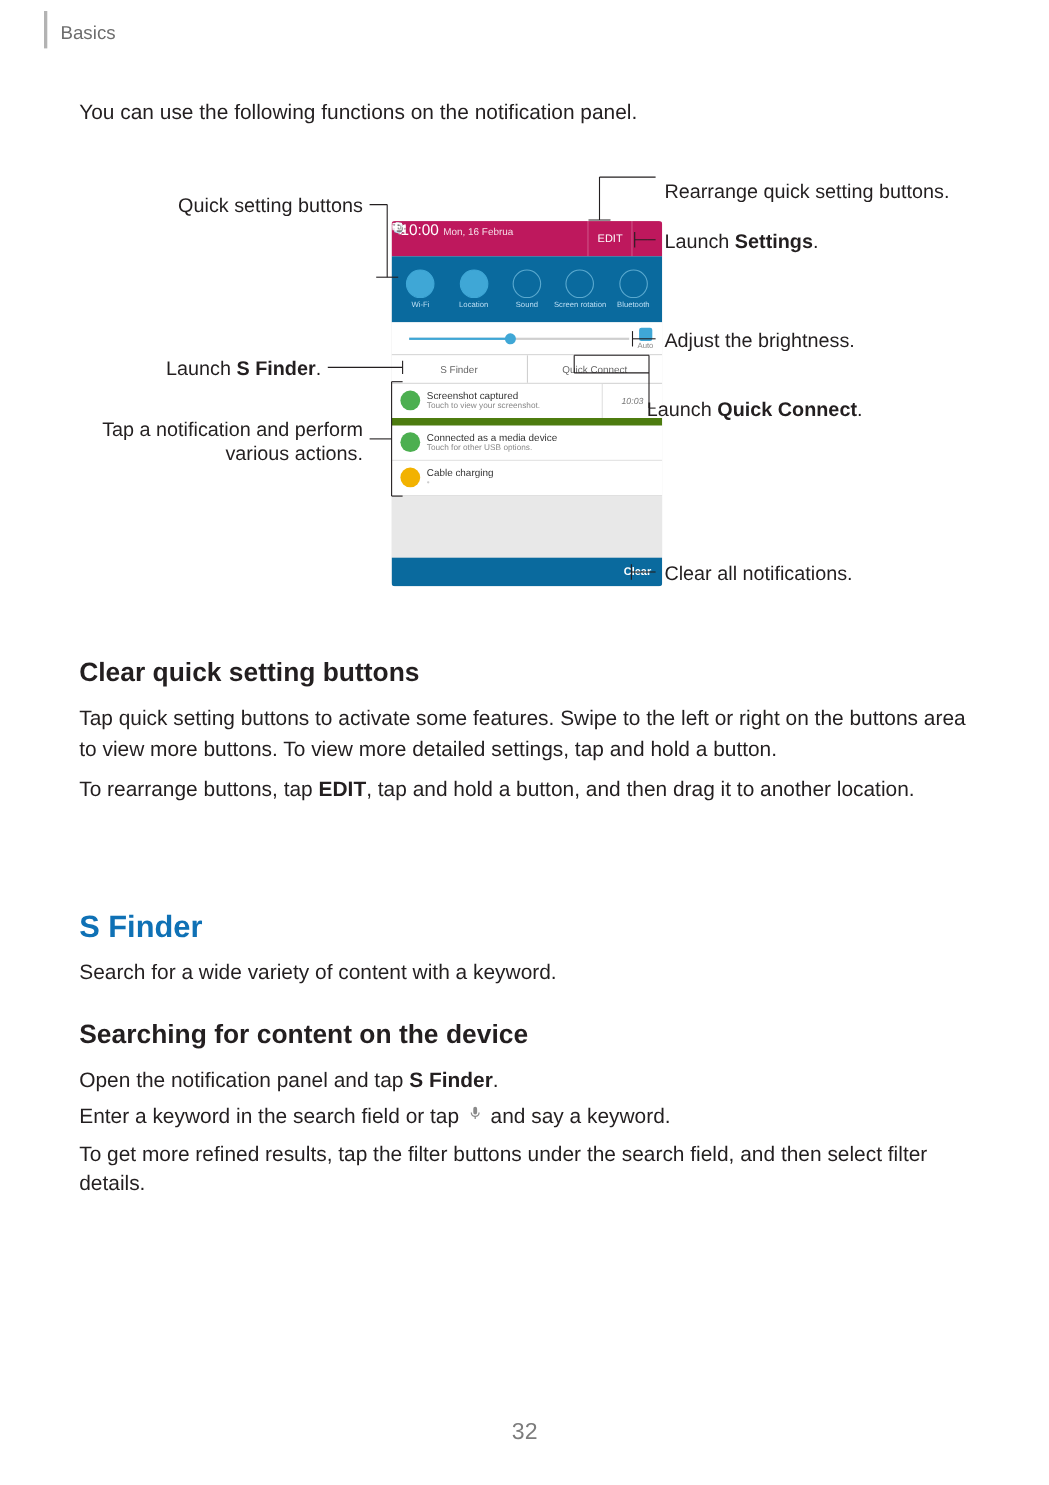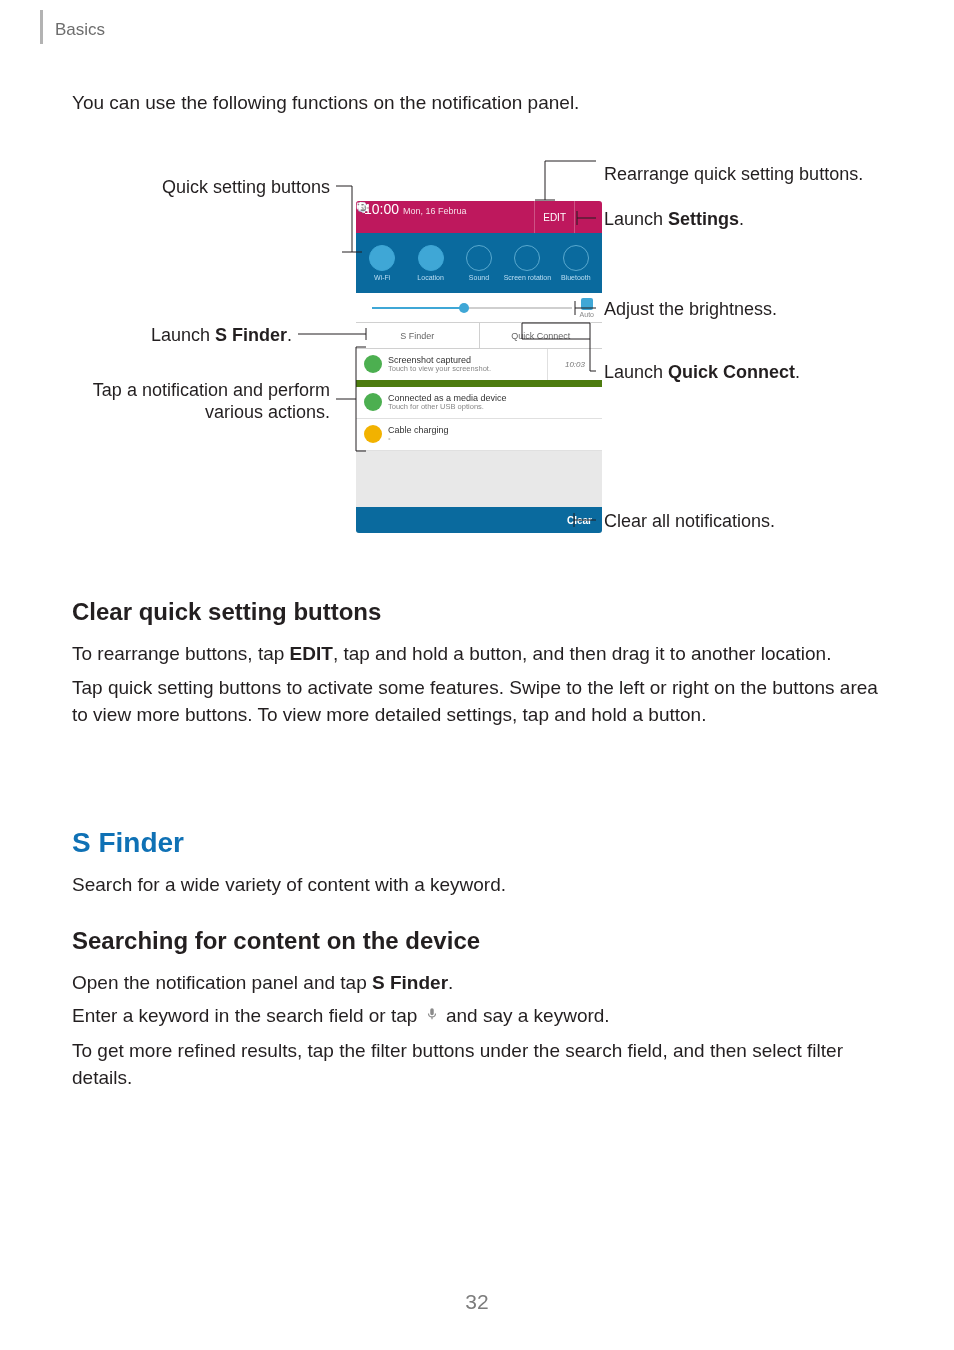--- a/index.html
+++ b/index.html
@@ -241,29 +241,29 @@
           <line x1="502" y1="377" x2="514" y2="377"></line>
           <line x1="502" y1="370" x2="502" y2="384"></line>
       </g>
     </svg>
 
     <div class="callout left" style="left:0; top:34px; width:258px;">Quick setting buttons</div>
     <div class="callout right" style="left:532px; top:21px;text-align:center;">Rearrange quick setting buttons.</div>
     <div class="callout right" style="left:532px; top:66px;"><span>Launch </span><span class="bold">Settings</span><span>.</span></div>
     <div class="callout right" style="left:532px; top:156px;">Adjust the brightness.</div>
     <div class="callout left" style="left:0; top:182px; width:220px;"><span>Launch </span><span class="bold">S Finder</span><span>.</span></div>
-    <div class="callout right" style="left:532px; top:219px;"><span>Launch </span><span class="bold">Quick Connect</span><span>.</span></div>
+    <div class="callout right" style="left:516px; top:219px;"><span>Launch </span><span class="bold">Quick Connect</span><span>.</span></div>
     <div class="callout left" style="left:0; top:237px; width:258px;"><span>Tap a notification and perform</span><br><span>various actions.</span></div>
     <div class="callout right" style="left:532px; top:368px;">Clear all notifications.</div>
   </div>
 
   <div class="sec1">
     <div class="h2">Clear quick setting buttons</div>
+    <div class="p gap">Tap quick setting buttons to activate some features. Swipe to the left or right on the buttons area to view more buttons. To view more detailed settings, tap and hold a button.</div>
     <div class="p"><span>To rearrange buttons, tap </span><span class="bold">EDIT</span><span>, tap and hold a button, and then drag it to another location.</span></div>
-    <div class="p gap">Tap quick setting buttons to activate some features. Swipe to the left or right on the buttons area to view more buttons. To view more detailed settings, tap and hold a button.</div>
   </div>
 
   <div class="sec2">
     <div class="h1">S Finder</div>
     <div class="p" style="margin-bottom:28px;">Search for a wide variety of content with a keyword.</div>
     <div class="h2">Searching for content on the device</div>
     <div class="p"><span>Open the notification panel and tap </span><span class="bold">S Finder</span><span>.</span></div>
     <div class="p">
       <span>Enter a keyword in the search field or tap </span><span class="mic"><svg width="14" height="18" viewBox="0 0 24 24">
             <path fill="#8a8a8a" d="M12 14a3 3 0 003-3V5a3 3 0 00-6 0v6a3 3 0 003 3zm5-3a5 5 0 01-10 0H5a7 7 0 006 6.9V21h2v-3.1A7 7 0 0019 11z"></path>

